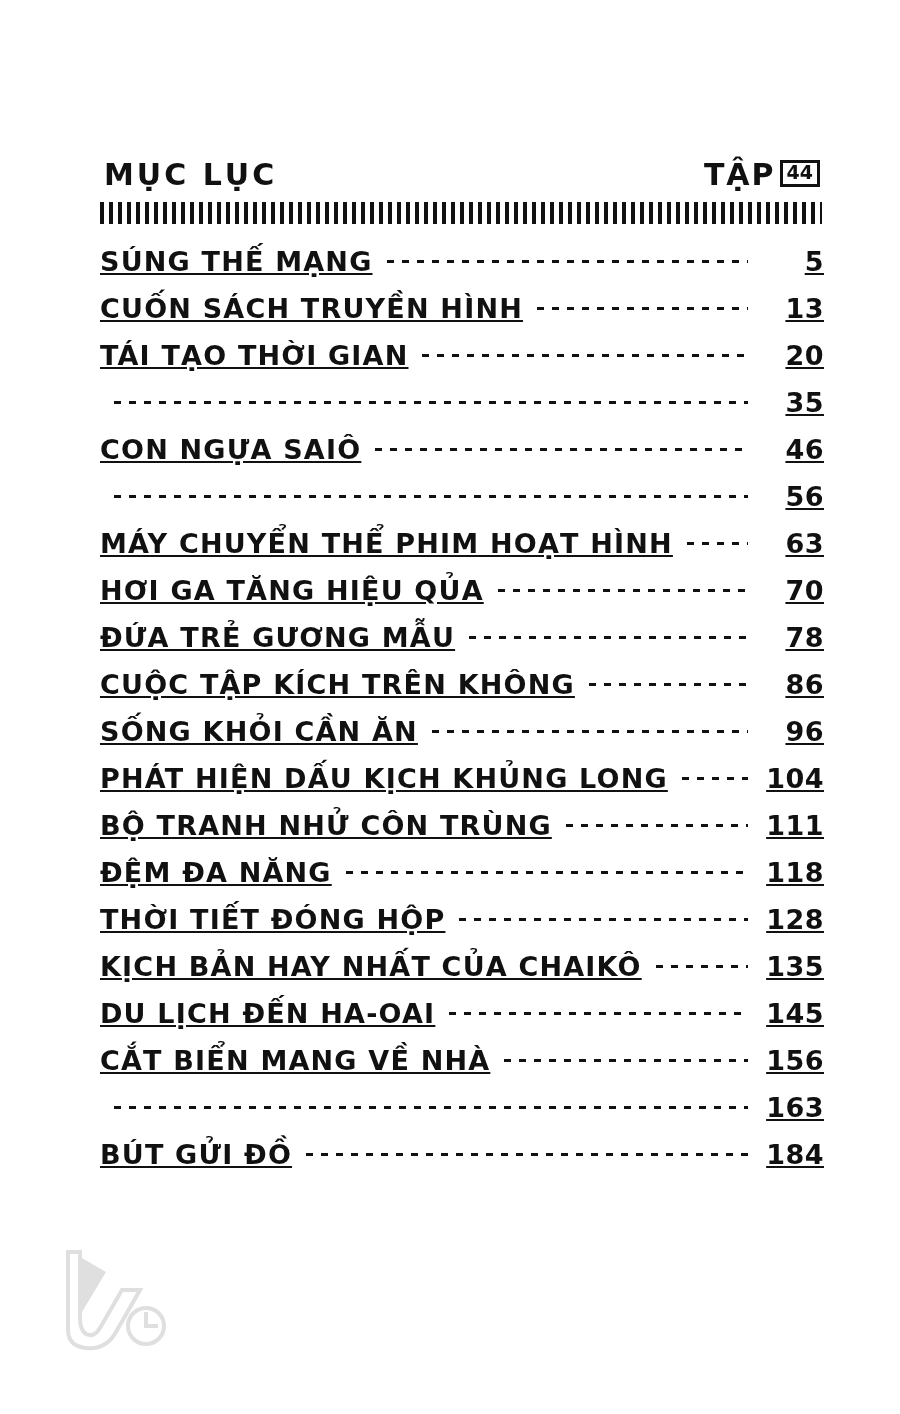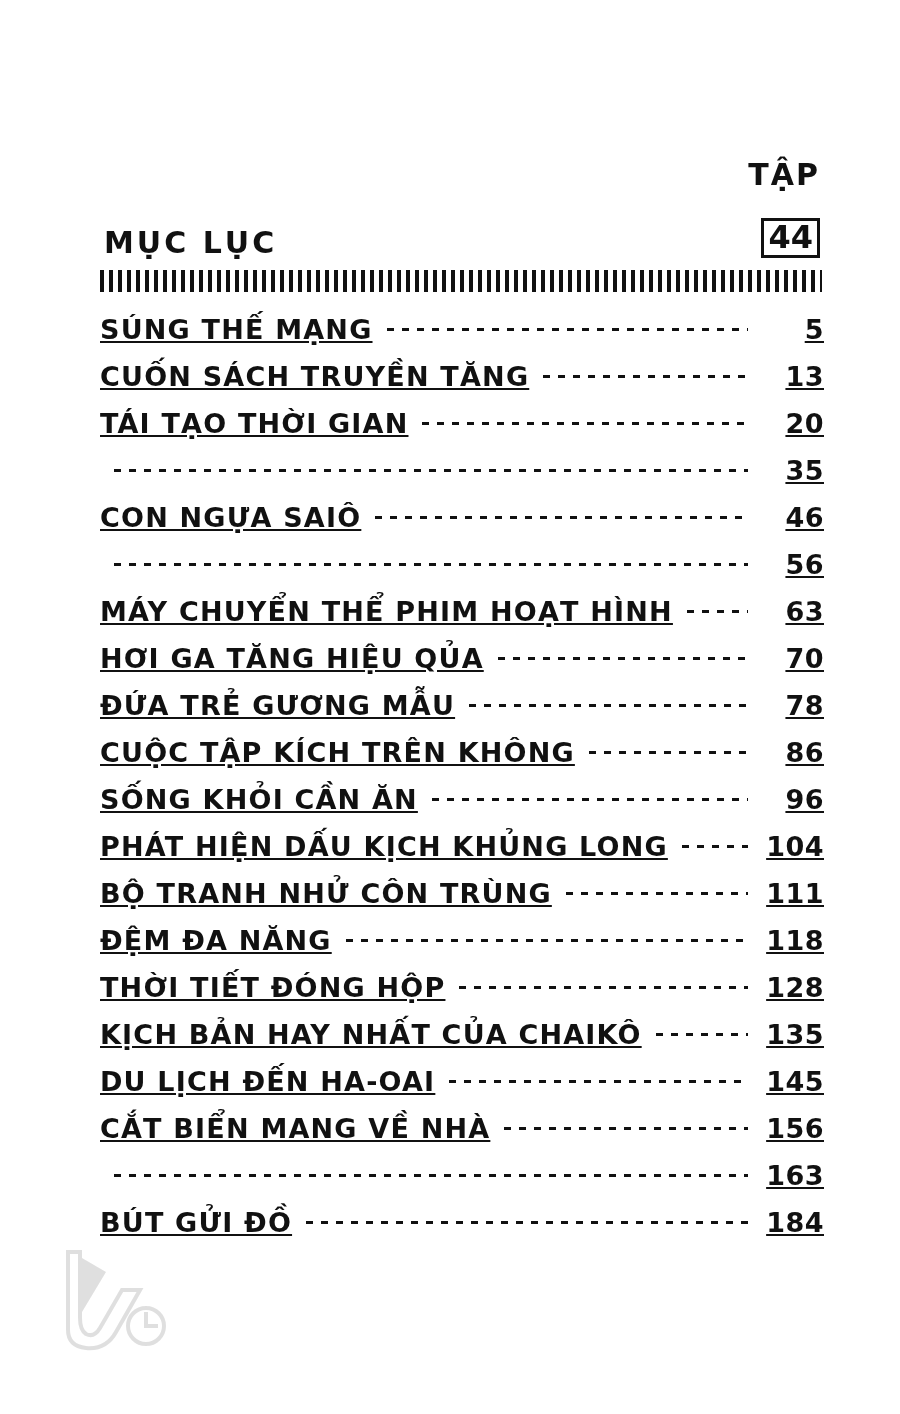--- a/index.html
+++ b/index.html
@@ -35,36 +35,34 @@
     padding: 0 4px 0 4px;
   }
   .header-title {
     font-size: 30px;
     font-weight: 700;
     letter-spacing: 3px;
     line-height: 1;
   }
   .header-vol {
     display: flex;
-    align-items: flex-end;
+    align-items: flex-start;
     gap: 4px;
     font-size: 30px;
     font-weight: 700;
     letter-spacing: 2px;
     line-height: 1;
-    flex-direction: column;
   }
   .vol-number {
     border: 3px solid #111;
     padding: 0px 4px 2px 4px;
     line-height: 1;
-    font-size: 32px;
+    font-size: 19px;
     font-weight: 700;
     letter-spacing: 0px;
-    margin-top: 24px;
   }
   .rule {
     margin-top: 12px;
     height: 22px;
     width: 722px;
     background-image: repeating-linear-gradient(
       to right,
       #111111 0px,
       #111111 4px,
       #ffffff 4px,
@@ -141,21 +139,21 @@
 
     <div class="toc">
 
       <div class="toc-row">
         <span class="toc-title">SÚNG THẾ MẠNG</span>
         <span class="toc-dots"></span>
         <span class="toc-page">5</span>
       </div>
 
       <div class="toc-row">
-        <span class="toc-title">CUỐN SÁCH TRUYỀN TĂNG</span>
+        <span class="toc-title">CUỐN SÁCH TRUYỀN HÌNH</span>
         <span class="toc-dots"></span>
         <span class="toc-page">13</span>
       </div>
 
       <div class="toc-row">
         <span class="toc-title">TÁI TẠO THỜI GIAN</span>
         <span class="toc-dots"></span>
         <span class="toc-page">20</span>
       </div>
 

